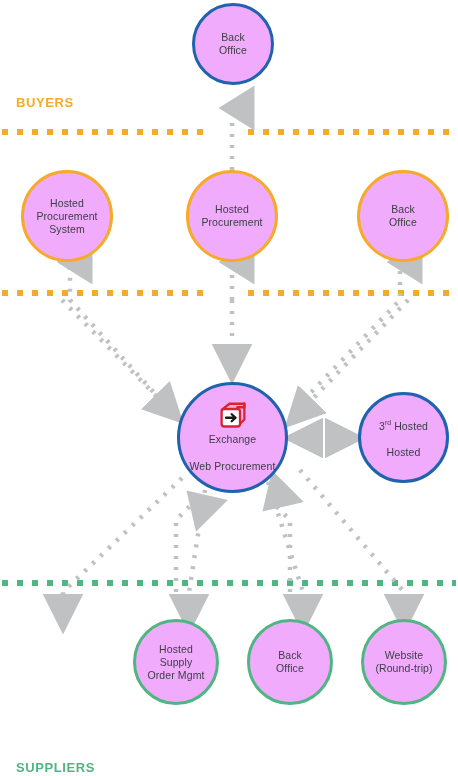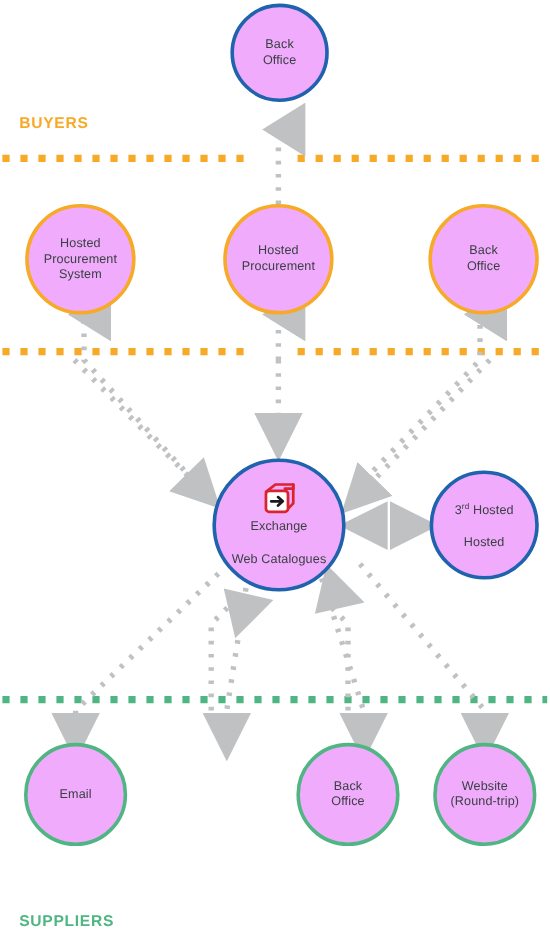--- a/index.html
+++ b/index.html
@@ -179,34 +179,35 @@
   </div>
 
   <div class="node blue hub" style="left:177px; top:382px; width:111px; height:111px;align-items:center;">
     <svg class="hub-icon" viewBox="0 0 34 32">
       <path d="M4 9 L13 2 L30 2 L30 6 L22 6" fill="none" stroke="#d9232e" stroke-width="2.6" stroke-linejoin="round" stroke-linecap="round"></path>
       <path d="M30 2 L30 20 L24 26" fill="none" stroke="#d9232e" stroke-width="2.6" stroke-linejoin="round" stroke-linecap="round"></path>
       <rect x="4" y="8" width="21" height="20" rx="3" ry="3" fill="#ffffff" stroke="#d9232e" stroke-width="2.6"></rect>
       <path d="M9 18 L19 18 M15.5 14 L20 18 L15.5 22" fill="none" stroke="#1a1a1a" stroke-width="2.6" stroke-linecap="round" stroke-linejoin="round"></path>
     </svg>
     <div class="node-label"><span>Exchange</span><br>
-      <span>Web Catalogues</span>
+      <span>Web Procurement</span>
     </div>
   </div>
 
   <div class="node blue" style="left:358px; top:392px; width:91px; height:91px;">
     <div class="node-label"><span>3</span><sup>rd</sup><span> Hosted</span><br>
       <span>Hosted</span>
     </div>
   </div>
 
-  <div class="node green" style="left:20px; top:619px; width:86px; height:86px;">
-    <div class="node-label">Email</div>
-  </div>
-
+
+  <div class="node green" style="left:133px; top:619px; width:86px; height:86px;">
+    <div class="node-label">Hosted Supply
+Order Mgmt</div>
+  </div>
 
   <div class="node green" style="left:247px; top:619px; width:86px; height:86px;">
     <div class="node-label">Back
 Office</div>
   </div>
 
   <div class="node green" style="left:361px; top:619px; width:86px; height:86px;">
     <div class="node-label">Website
 (Round-trip)</div>
   </div>

